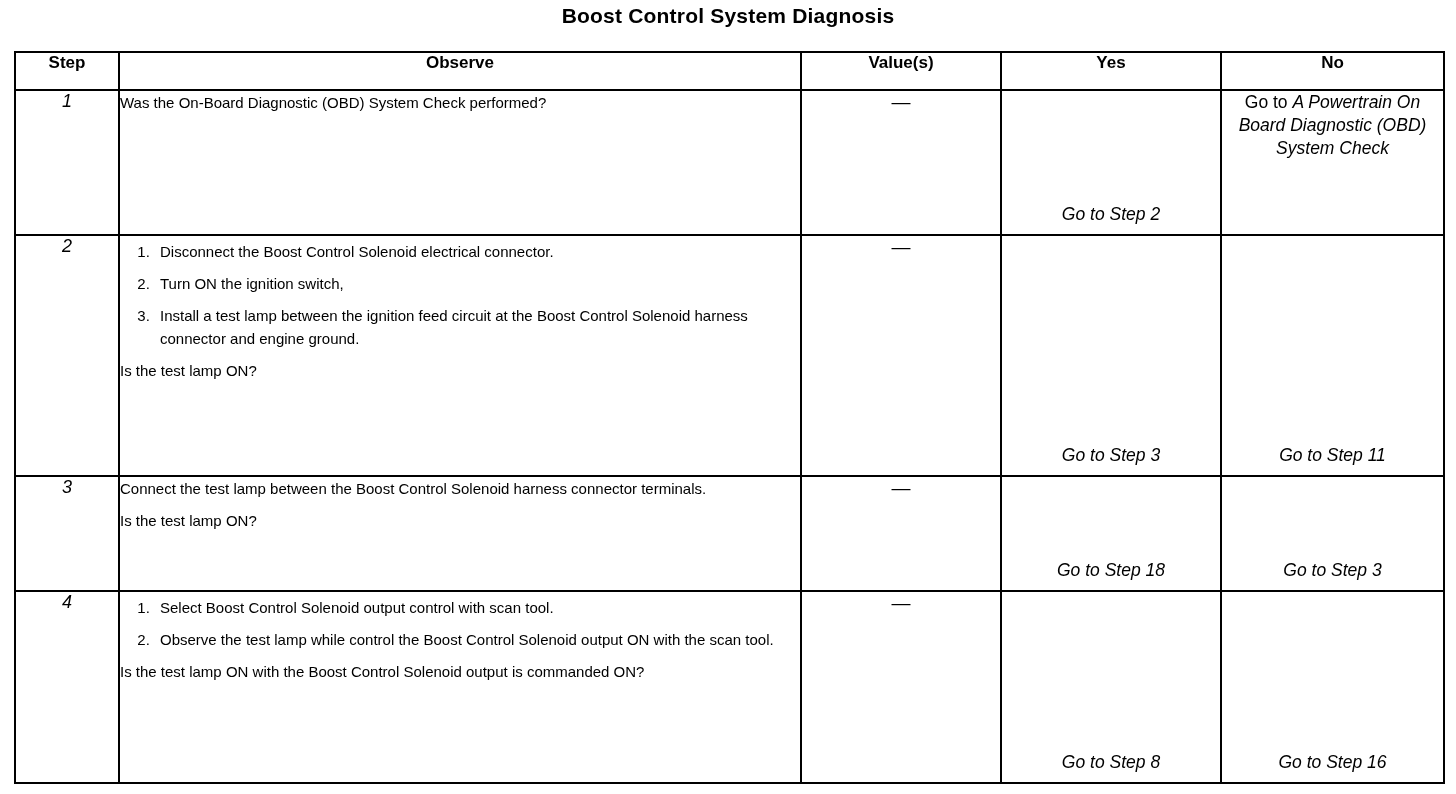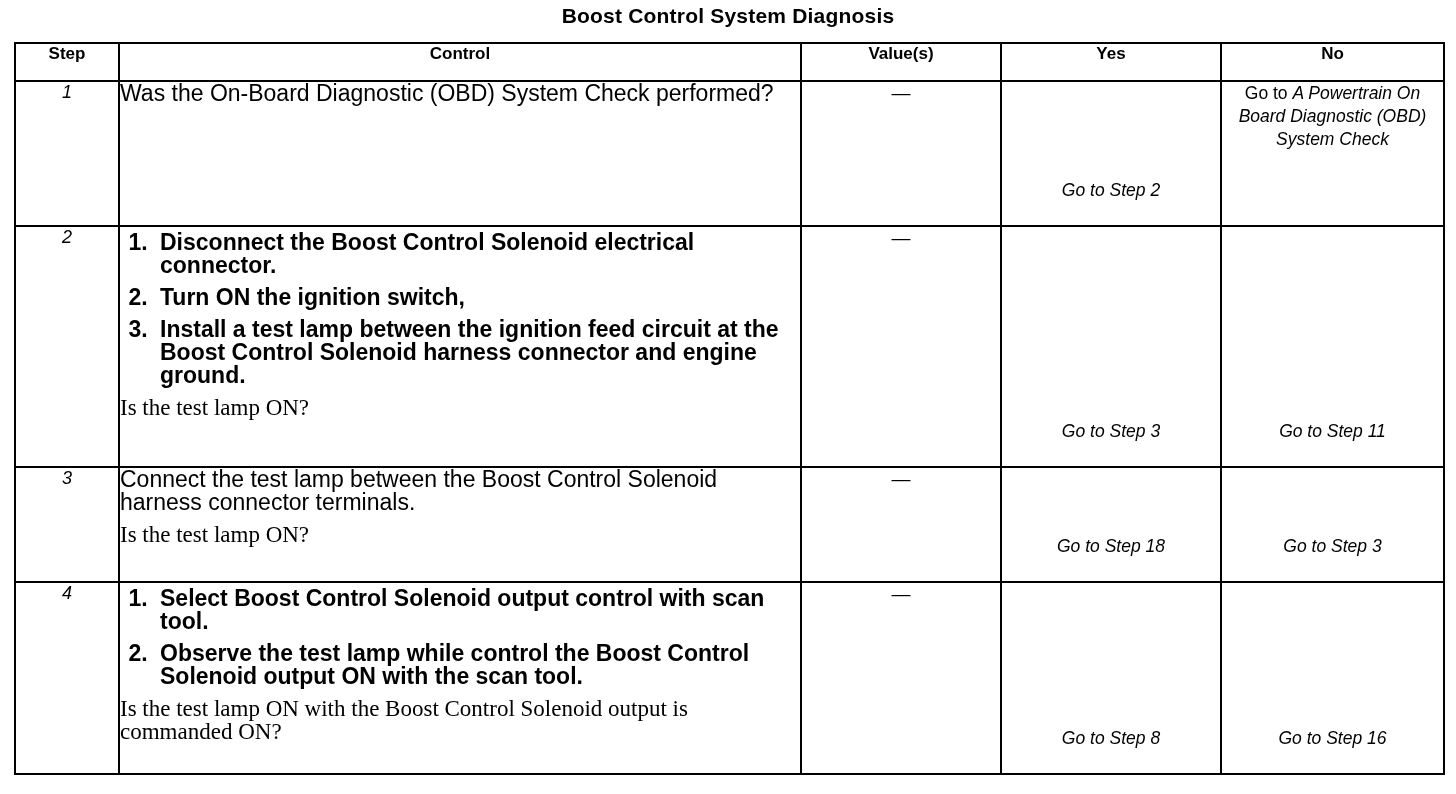--- a/index.html
+++ b/index.html
@@ -31,21 +31,21 @@
     text-align: center;
     font-size: 21px;
     font-weight: bold;
     letter-spacing: 0.2px;
     line-height: 28px;
   }
 
   .table-wrap {
     position: absolute;
     left: 14px;
-    top: 42px;
+    top: 51px;
     width: 1163px;
     height: 743px;
   }
 
   table.diag {
     border-collapse: collapse;
     width: 1429px;
     table-layout: fixed;
     border: 2px solid #000;
   }
@@ -85,55 +85,53 @@
   
   td.value-cell {
     text-align: center;
     vertical-align: middle;
     font-size: 19px;
   }
 
   
   td.action-cell {
     padding: 8px 8px 6px 10px;
-    font-size: 23px;
+    font-size: 15px;
     line-height: 23px;
   }
   .action-lead {
     margin: 0 0 2px 0;
   }
   ol.action-list {
     margin: 4px 0 2px 0;
     padding: 0 0 0 34px;
     list-style-position: outside;
   }
   ol.action-list li {
     margin: 0 0 9px 0;
     padding-left: 6px;
-    font-weight: bold;
   }
   ol.action-list li:last-child {
     margin-bottom: 0;
   }
   .action-question {
     margin: 9px 0 0 0;
-    font-family: Liberation Serif, serif;
   }
 
   
   td.result-cell {
     text-align: center;
     font-size: 17.5px;
     line-height: 23px;
     font-style: italic;
     padding: 6px 6px;
   }
   td.result-cell.bottom {
     vertical-align: bottom;
-    padding-bottom: 23px;
+    padding-bottom: 8px;
   }
   td.result-cell.top {
     vertical-align: top;
   }
   .result-lead {
     font-style: normal;
     margin-top: 16px;
   }
 </style>
 </head>
@@ -148,21 +146,21 @@
       <colgroup>
         <col class="c-step">
         <col class="c-action">
         <col class="c-value">
         <col class="c-yes">
         <col class="c-no">
       </colgroup>
       <thead>
         <tr>
           <th>Step</th>
-          <th>Control</th>
+          <th>Observe</th>
           <th>Value(s)</th>
           <th>Yes</th>
           <th>No</th>
         </tr>
       </thead>
       <tbody>
 
         <tr style="height:145px;">
           <td class="step-cell">1</td>
           <td class="action-cell">

